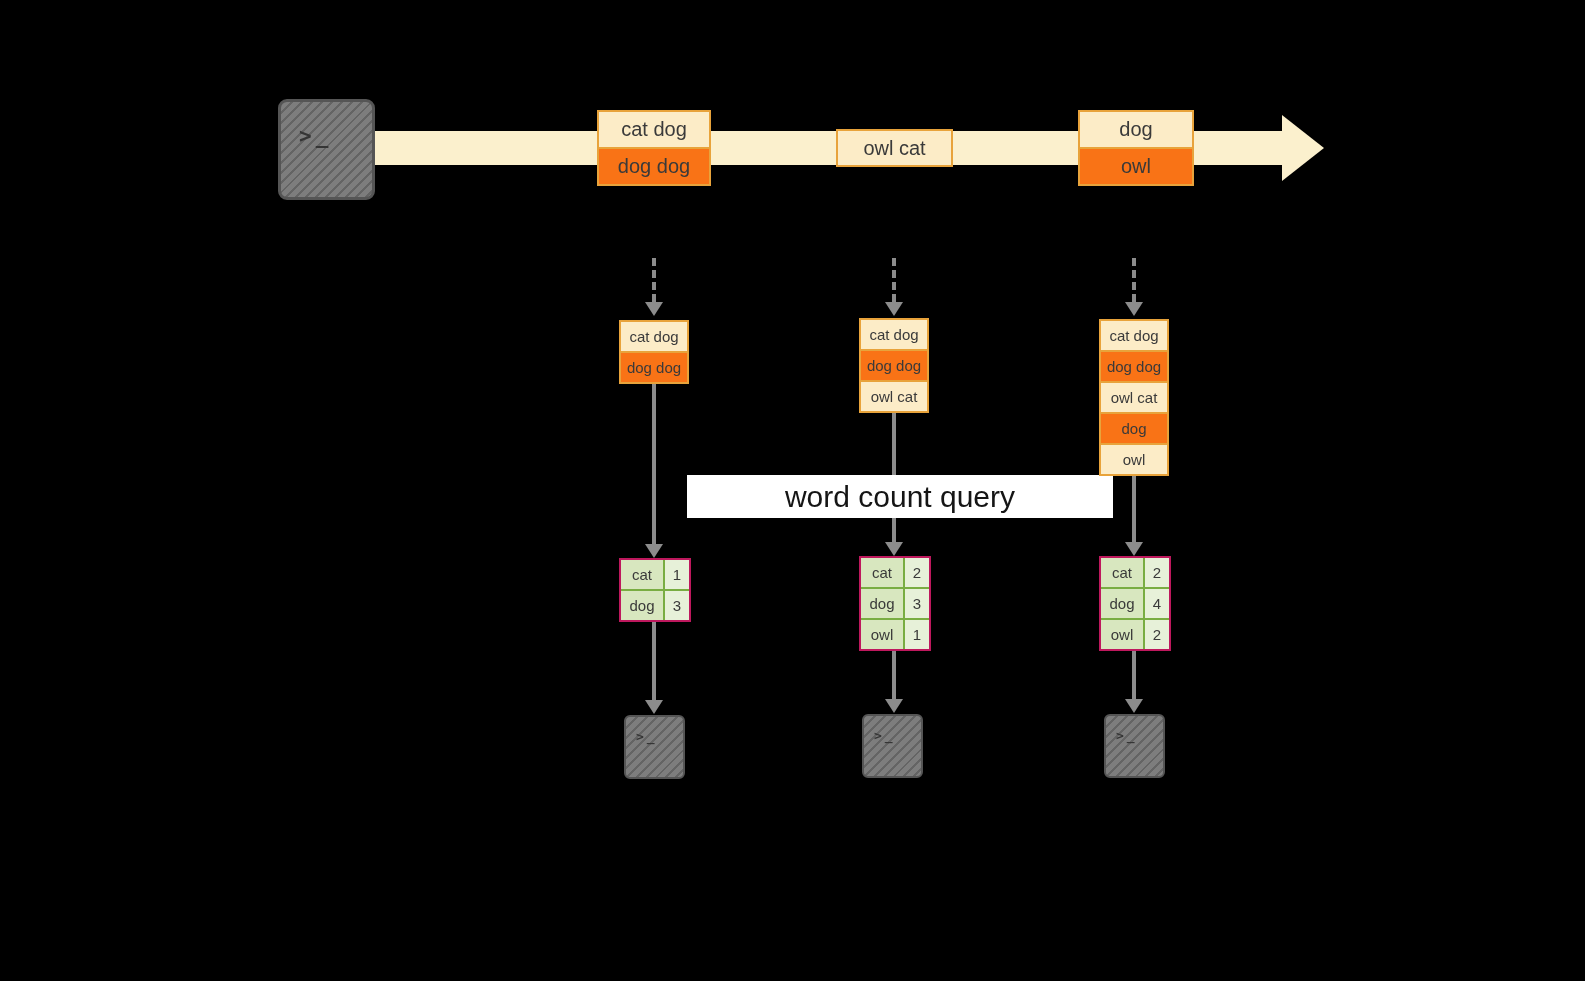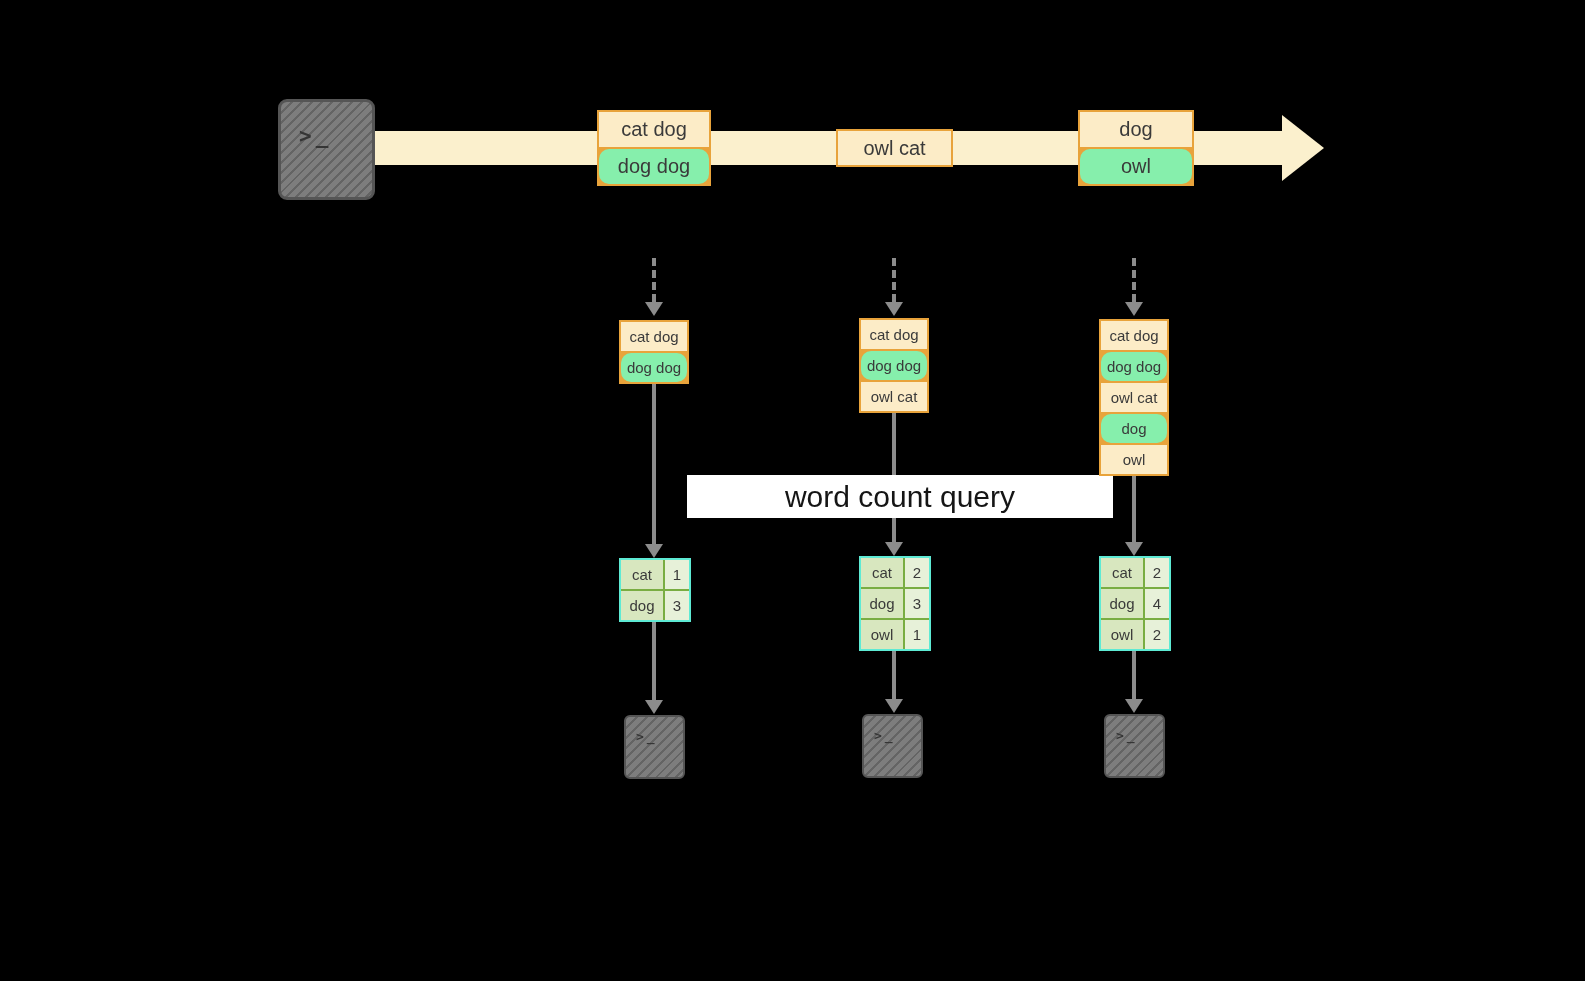--- a/index.html
+++ b/index.html
@@ -46,21 +46,21 @@
     border:2px solid #e8a33b;
     box-sizing:border-box;
     background:#e8a33b;
     display:flex;flex-direction:column;gap:2px;
   }
   .ebox .erow{
     flex:1;display:flex;align-items:center;justify-content:center;
     font-size:20px;color:#3a3a3a;
   }
   .cream{background:#fcecc7;}
-  .light{background:#86efac;border-radius:10px;}
+  .light{background:#f97316;}
   
   .dash-arrow{position:absolute;width:20px;z-index:1;}
   .dash-stem{width:0;height:44px;border-left:4px dashed #8c8c8c;margin:0 auto;}
   .dash-head{
     width:0;height:0;margin:0 auto;
     border-left:9px solid transparent;border-right:9px solid transparent;
     border-top:14px solid #8c8c8c;
   }
   
   .arrow{position:absolute;width:20px;z-index:1;}
@@ -83,21 +83,21 @@
   
   .query-band{
     position:absolute;left:687px;top:459px;width:426px;height:43px;
     background:#ffffff;z-index:2;
     display:flex;align-items:center;justify-content:center;
     font-size:30px;color:#151515;margin-top:16px;
   }
   
   .rtable{
     position:absolute;width:72px;
-    border:2px solid #5eead4;box-sizing:border-box;background:#79ad42;
+    border:2px solid #be185d;box-sizing:border-box;background:#79ad42;
     display:grid;grid-template-columns:42px 24px;gap:2px;z-index:1;
   }
   .rtable .cell{
     height:29px;display:flex;align-items:center;justify-content:center;
     font-size:15px;color:#3a3a3a;
   }
   .cell-word{background:#d8e7bf;}
   .cell-count{background:#e7f1d9;}
 </style>
 </head>

